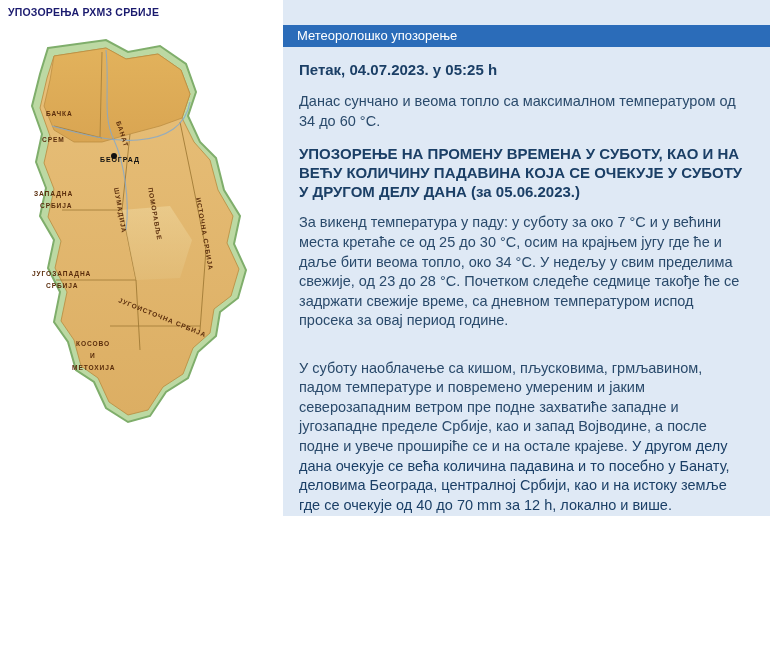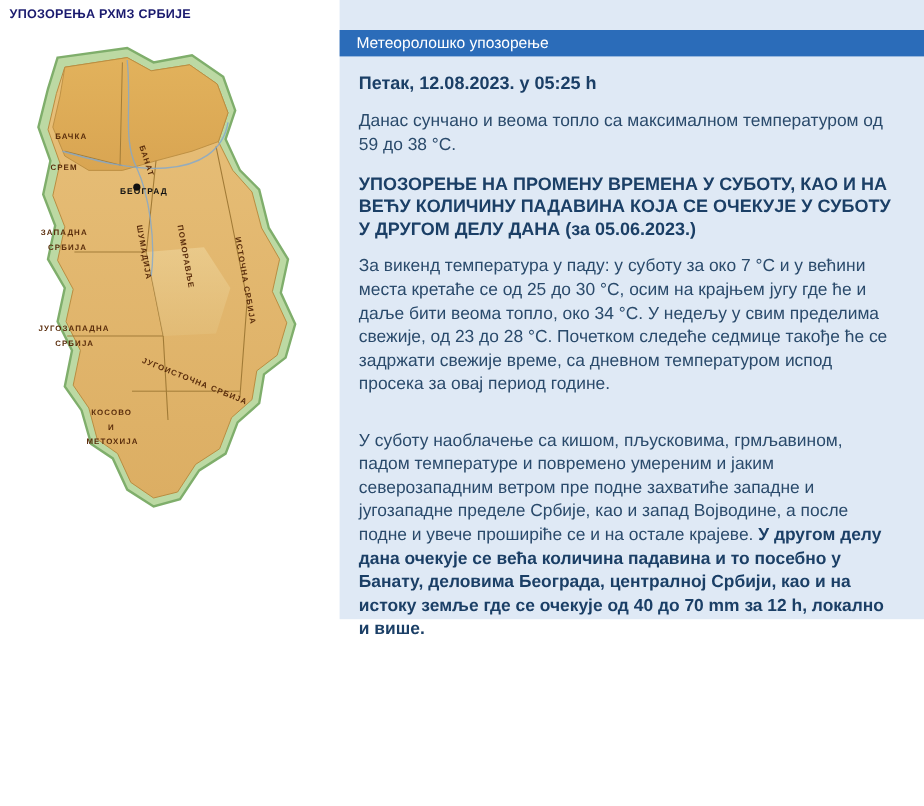--- a/index.html
+++ b/index.html
@@ -99,21 +99,21 @@
   .para {
     font-size: 14.5px;
     color: #2a4a6b;
     line-height: 1.35;
     margin: 0 0 14px 0;
   }
   .para.tight {
     margin-bottom: 28px;
   }
   .para b {
-    font-weight: bold;
+    font-weight: normal;
     color: #1b3f66;
   }
 
   
   .mlabel {
     font-family: "Liberation Sans", sans-serif;
     font-size: 6.6px;
     font-weight: bold;
     fill: #5a2d0c;
     letter-spacing: 0.9px;
@@ -194,24 +194,24 @@
       </svg>
     </div>
   </div>
 
   <div class="right-col">
     <div class="header-bar">
       <span class="htext">Метеоролошко упозорење</span>
     </div>
 
     <div class="content">
-      <div class="dateline">Петак, 12.08.2023. у 05:25 h</div>
-
-
-      <div class="para">Данас сунчано и веома топло са максималном температуром од 59 до 38 °С.</div>
+      <div class="dateline">Петак, 04.07.2023. у 05:25 h</div>
+
+
+      <div class="para">Данас сунчано и веома топло са максималном температуром од 34 до 60 °С.</div>
 
       <div class="warn-head">УПОЗОРЕЊЕ НА ПРОМЕНУ ВРЕМЕНА У СУБОТУ, КАО И НА ВЕЋУ КОЛИЧИНУ ПАДАВИНА КОЈА СЕ ОЧЕКУЈЕ У СУБОТУ У ДРУГОМ ДЕЛУ ДАНА (за 05.06.2023.)</div>
 
       <div class="para tight">За викенд температура у паду: у суботу за око 7 °С и у већини места кретаће се од 25 до 30 °С, осим на крајњем југу где ће и даље бити веома топло, око 34 °С. У недељу у свим пределима свежије, од 23 до 28 °С. Почетком следеће седмице такође ће се задржати свежије време, са дневном температуром испод просека за овај период године.</div>
 
       <div class="para"><span>У суботу наоблачење са кишом, пљусковима, грмљавином, падом температуре и повремено умереним и јаким северозападним ветром пре подне захватиће западне и југозападне пределе Србије, као и запад Војводине, а после подне и увече проширiће се и на остале крајеве. </span><b>У другом делу дана очекује се већа количина падавина и то посебно у Банату, деловима Београда, централној Србији, као и на истоку земље где се очекује од 40 до 70 mm за 12 h, локално и више.</b></div>
     </div>
   </div>
 
 </div>

